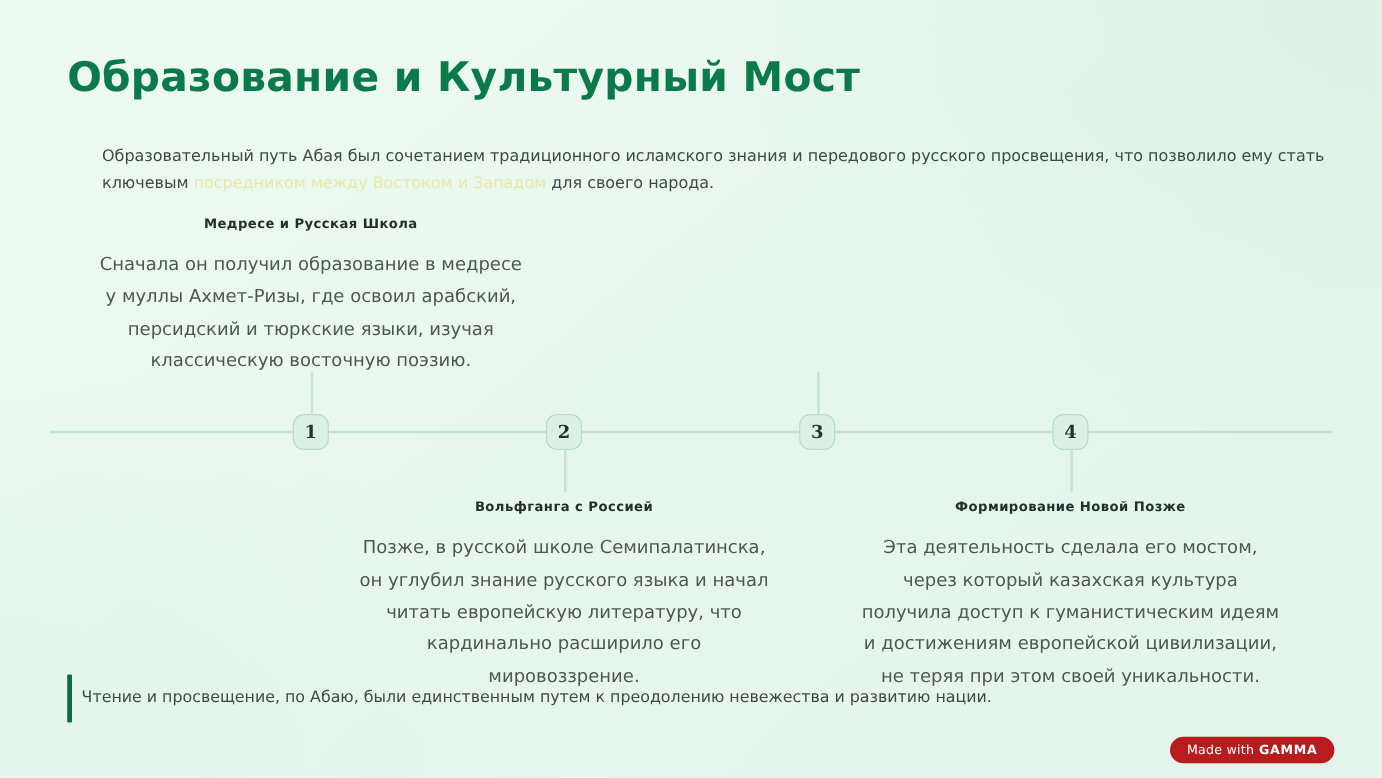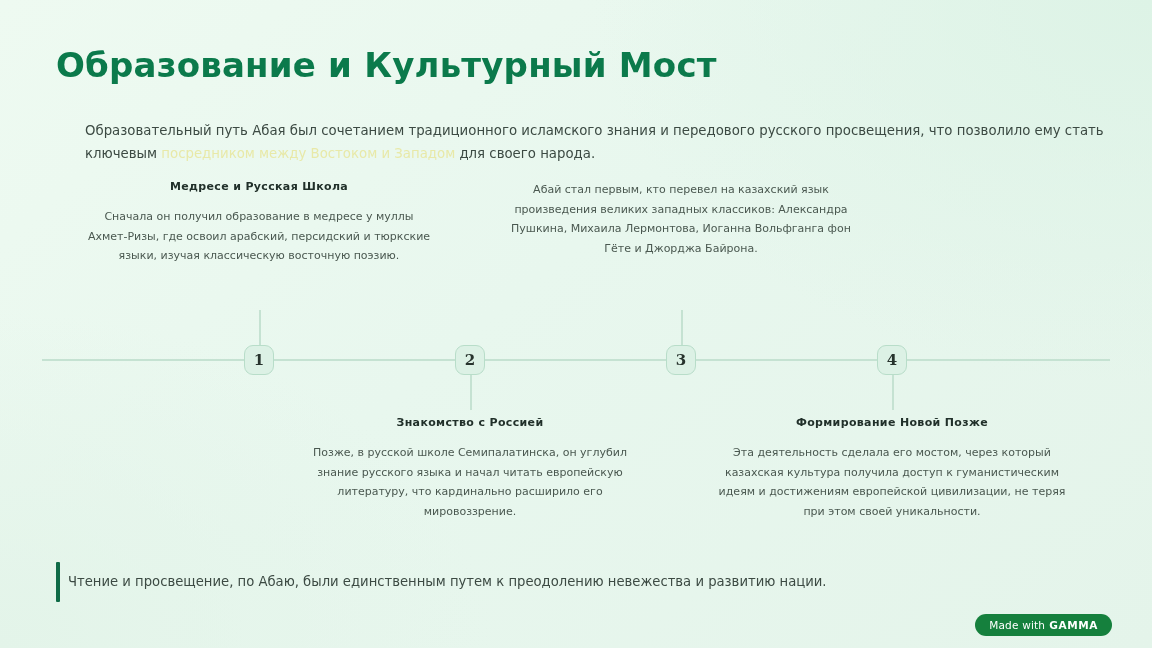--- a/index.html
+++ b/index.html
@@ -104,21 +104,21 @@
 
   .card-title {
     font-size: 11px;
     font-weight: bold;
     color: #21302a;
     letter-spacing: 0.35px;
     margin-bottom: 14px;
     line-height: 1.2;
   }
   .card-body {
-    font-size: 11px;
+    font-size: 15px;
     line-height: 1.78;
     color: #4a5850;
   }
 
   
   .footer-quote {
     position: absolute;
     left: 56px;
     top: 562px;
     display: flex;
@@ -139,21 +139,21 @@
   }
 
   
   .gamma-badge {
     position: absolute;
     right: 16px;
     bottom: 12px;
     height: 22px;
     padding: 0 14px;
     border-radius: 11px;
-    background: #15803d;
+    background: #b91c1c;
     color: #ffffff;
     font-size: 10.5px;
     display: flex;
     align-items: center;
     gap: 4px;
     letter-spacing: 0.2px;
   }
   .gamma-badge .brand {
     font-weight: bold;
     letter-spacing: 0.6px;
@@ -189,25 +189,24 @@
   <div class="node" style="left:892px">
     <span>4</span>
   </div>
 
   <div class="card above" style="left:83px">
     <div class="card-title">Медресе и Русская Школа</div>
     <div class="card-body">Сначала он получил образование в медресе у муллы Ахмет-Ризы, где освоил арабский, персидский и тюркские языки, изучая классическую восточную поэзию.</div>
   </div>
 
   <div class="card above" style="left:505px">
-    <div class="card-body">Абай стал первым, кто перевел на казахский язык произведения великих западных классиков: Александра Пушкина, Михаила Лермонтова, Иоганна Вольфганга фон Гёте и Джорджа Байрона.</div>
   </div>
 
   <div class="card below" style="left:294px">
-    <div class="card-title">Знакомство с Россией</div>
+    <div class="card-title">Вольфганга с Россией</div>
     <div class="card-body">Позже, в русской школе Семипалатинска, он углубил знание русского языка и начал читать европейскую литературу, что кардинально расширило его мировоззрение.</div>
   </div>
 
   <div class="card below" style="left:716px">
     <div class="card-title">Формирование Новой Позже</div>
     <div class="card-body">Эта деятельность сделала его мостом, через который казахская культура получила доступ к гуманистическим идеям и достижениям европейской цивилизации, не теряя при этом своей уникальности.</div>
   </div>
 
   <div class="footer-quote">
     <div class="quote-bar"></div>

